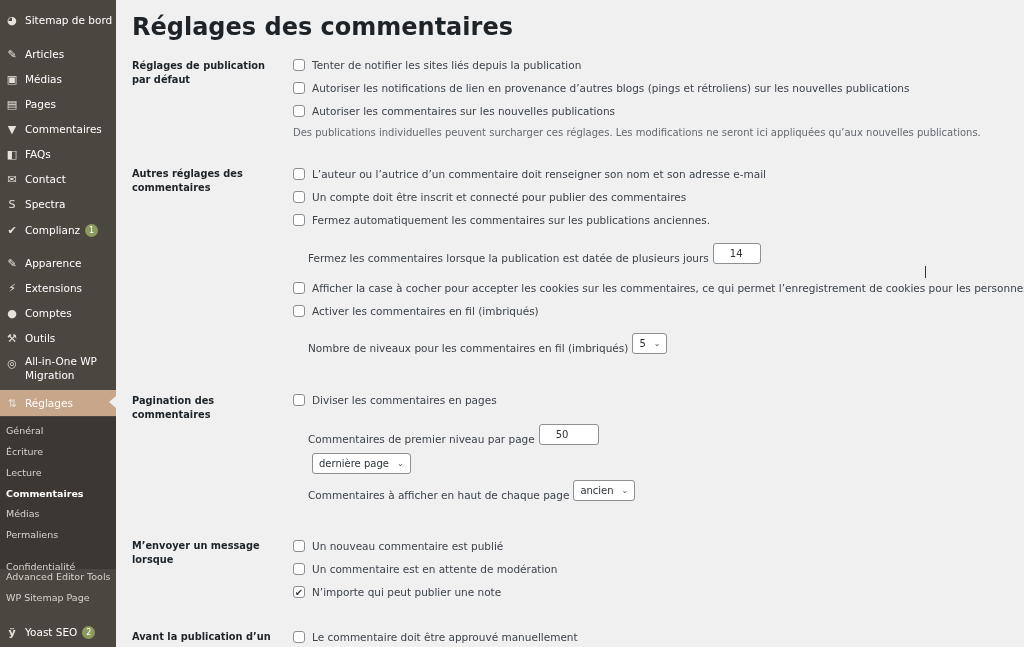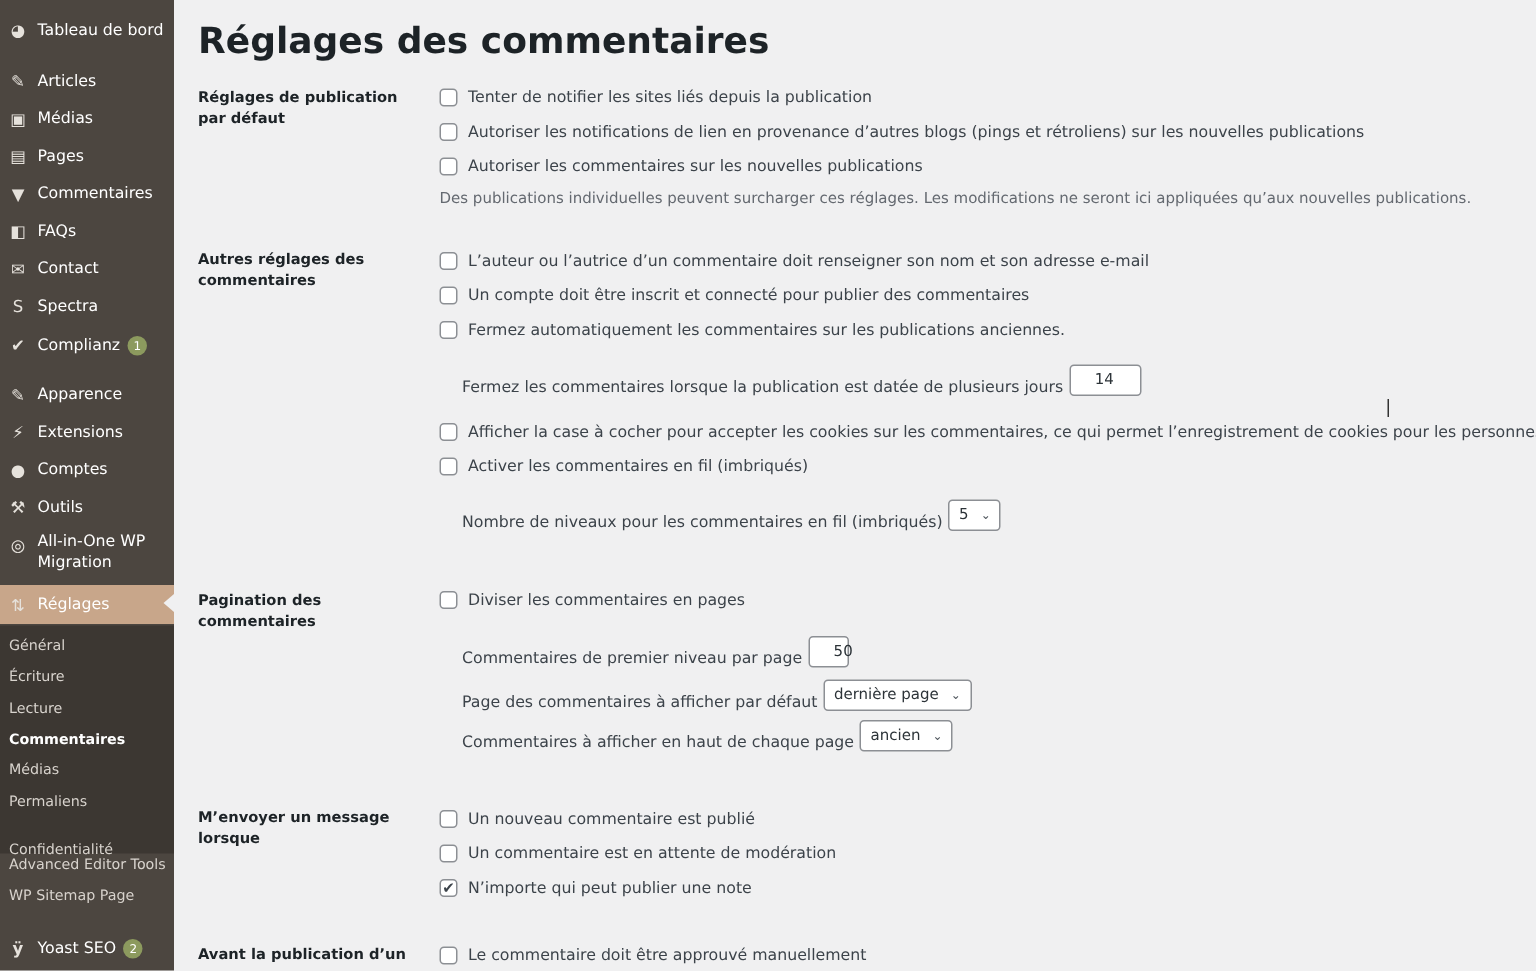--- a/index.html
+++ b/index.html
@@ -23,21 +23,21 @@
 .sel{height:21px;border:1px solid #8c8f94;border-radius:3px;background:#fff;margin-left:4px;padding:0 6px;display:flex;align-items:center;font-size:10px;color:#2c3338}
 .sel .chev{margin-left:8px;font-size:8px;color:#50575e}
 .cursor{position:absolute;left:925px;top:266px;width:2px;height:12px;border-left:1px solid #333}
 </style>
 </head>
 <body>
 
 <nav id="sidebar">
   <div class="menu-item" style="top:8px">
       <span class="ic">◕</span>
-      <span>Tableau de bord</span>
+      <span>Sitemap de bord</span>
     </div>
   <div class="menu-item" style="top:42px">
       <span class="ic">✎</span>
       <span>Articles</span>
     </div>
   <div class="menu-item" style="top:67px">
       <span class="ic">▣</span>
       <span>Médias</span>
     </div>
   <div class="menu-item" style="top:92px">
@@ -157,24 +157,23 @@
     </span>
   </div>
 
 <div class="sec-label" style="top:394px">Pagination des commentaires</div>
 <label class="cb-row" style="top:394px">
     <span class="cb"></span>
     <span>Diviser les commentaires en pages</span>
   </label>
 <div class="field-row" style="top:424px">
     <span>Commentaires de premier niveau par page</span>
-    <span class="txt-input" style="width:27px">50</span>
+    <span class="txt-input" style="width:60px">50</span>
   </div>
 <div class="field-row" style="top:453px">
-    <span>Page des commentaires à afficher par défaut</span>
     <span class="sel">
       <span>dernière page</span>
       <span class="chev">⌄</span>
     </span>
   </div>
 <div class="field-row" style="top:480px">
     <span>Commentaires à afficher en haut de chaque page</span>
     <span class="sel">
       <span>ancien</span>
       <span class="chev">⌄</span>

